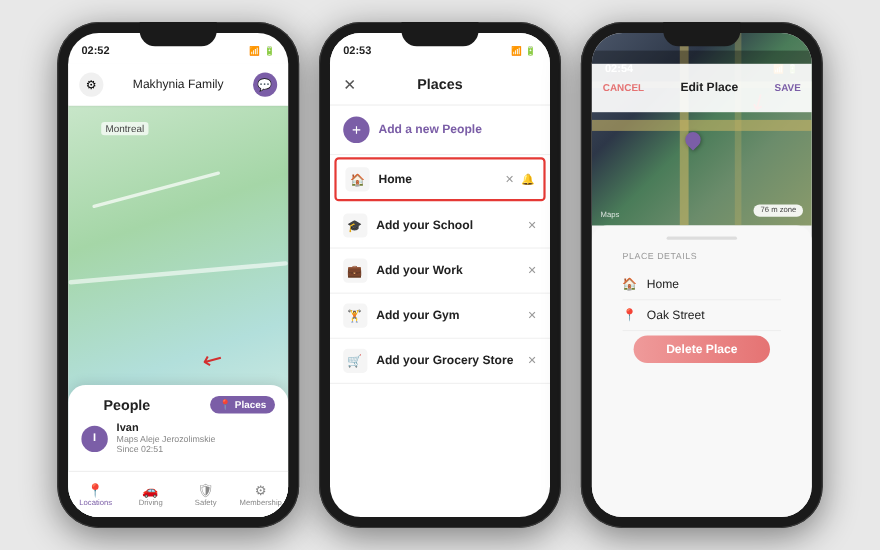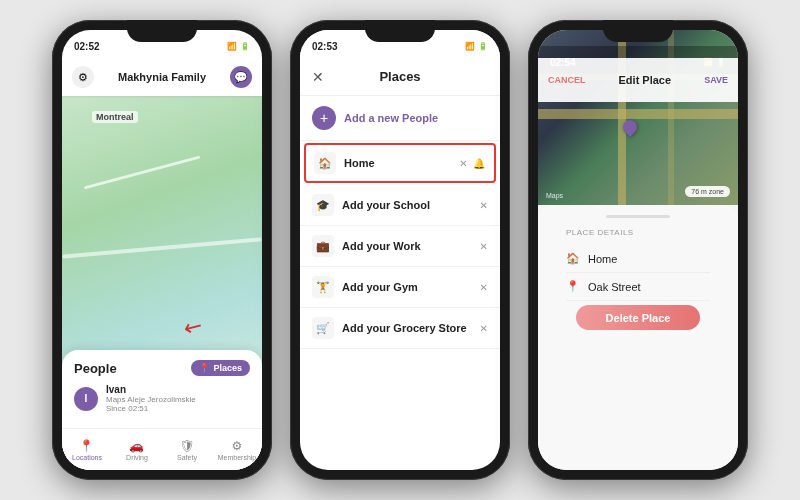--- a/index.html
+++ b/index.html
@@ -85,21 +85,21 @@
     }
     .gear-icon-circle {
       width: 22px; height: 22px;
       background: #f0f0f0;
       border-radius: 50%;
       display: flex; align-items: center; justify-content: center;
       font-size: 11px;
     }
     .family-label {
       font-size: 11px;
-      font-weight: 700;
+      font-weight: 400;
       color: #222;
     }
     .chat-icon-circle {
       width: 22px; height: 22px;
       background: #7b5ea7;
       border-radius: 50%;
       display: flex; align-items: center; justify-content: center;
       color: #fff;
       font-size: 11px;
     }
@@ -124,21 +124,21 @@
       top: 40%; left: 0%;
       width: 100%; height: 4px;
       background: rgba(255,255,255,0.6);
       transform: rotate(-5deg);
       border-radius: 2px;
     }
     .map-label {
       position: absolute;
       top: 15px; left: 30px;
       font-size: 9px;
-      font-weight: 700;
+      font-weight: 400;
       color: #444;
       background: rgba(255,255,255,0.7);
       padding: 1px 4px;
       border-radius: 3px;
     }
     .map-arrow {
       position: absolute;
       bottom: 130px; right: 60px;
       color: #d32f2f;
       font-size: 22px;
@@ -156,20 +156,21 @@
     .bottom-panel-header {
       display: flex;
       align-items: center;
       justify-content: space-between;
       padding: 10px 12px 4px;
     }
     .people-label {
       font-size: 13px;
       font-weight: 700;
       color: #222;
+      margin-left: 20px;
     }
     .places-btn {
       background: #7b5ea7;
       color: #fff;
       border-radius: 14px;
       padding: 3px 8px;
       font-size: 9px;
       font-weight: 600;
       display: flex;
       align-items: center;

